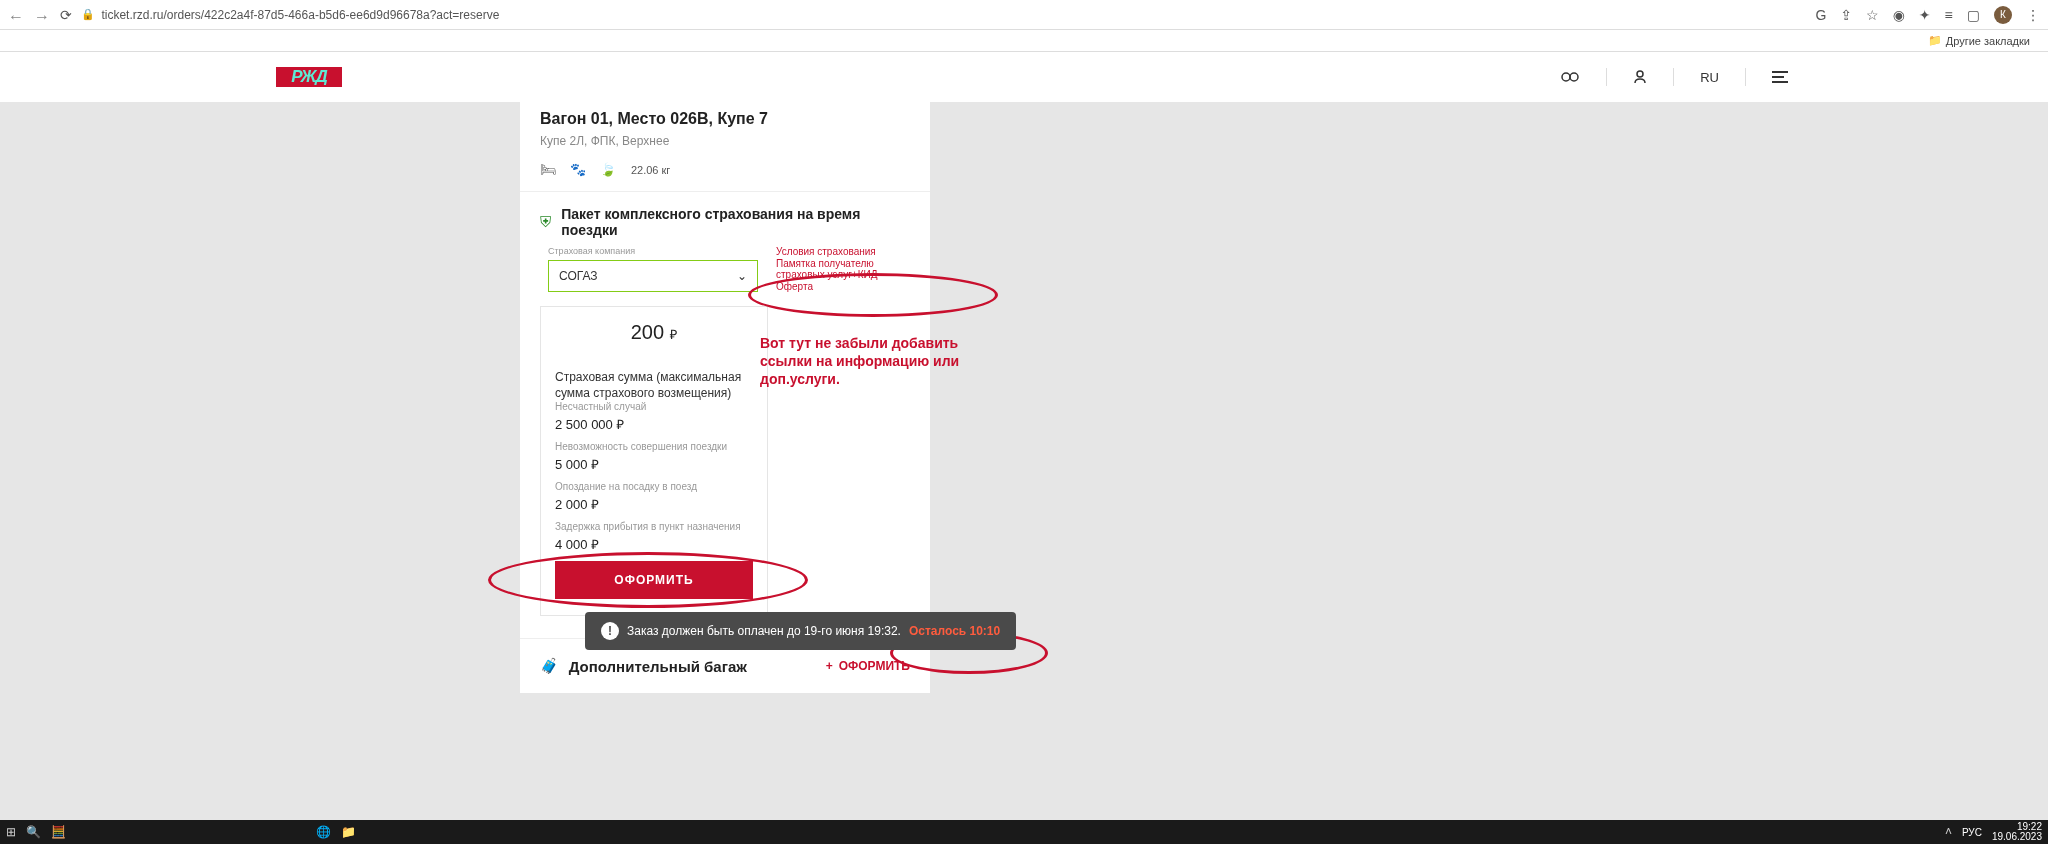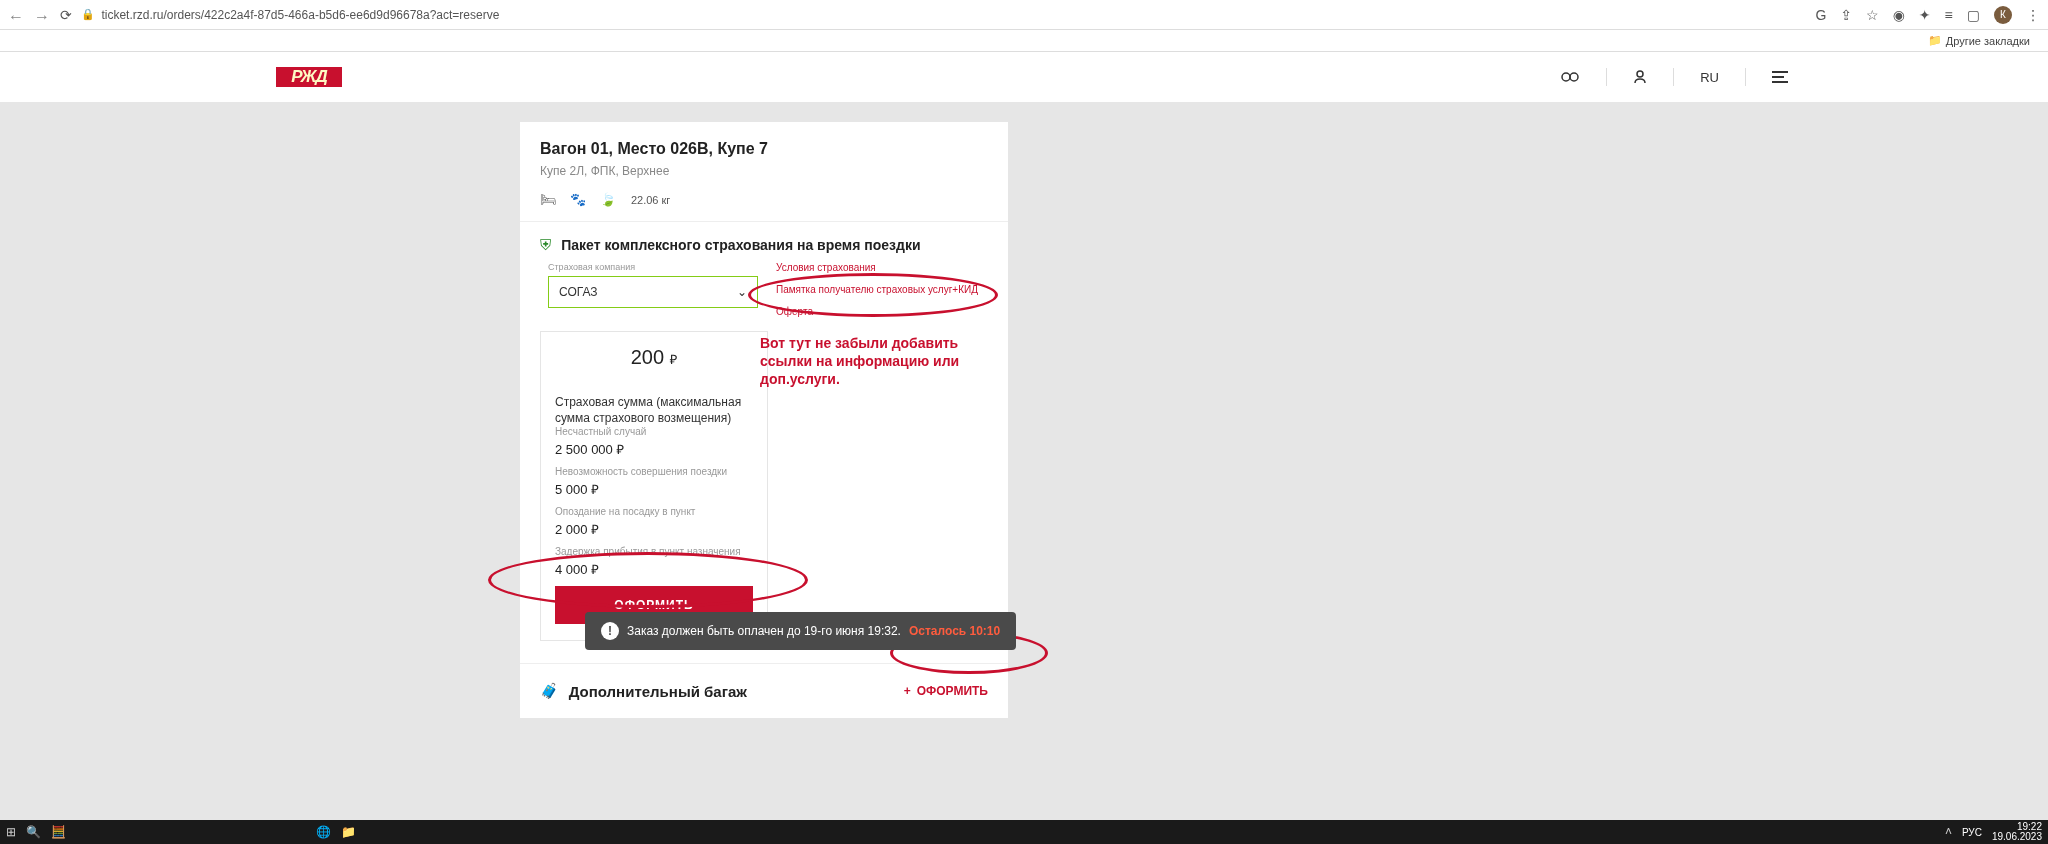--- a/index.html
+++ b/index.html
@@ -8,38 +8,38 @@
 .nav-arrow{color:#888;font-size:16px;cursor:pointer}
 .reload{color:#555;font-size:14px}
 .url-wrap{display:flex;align-items:center;gap:6px;font-size:12px;color:#555}
 .lock{font-size:11px}
 .browser-icons{margin-left:auto;display:flex;gap:14px;align-items:center;color:#555;font-size:14px}
 .avatar{width:18px;height:18px;border-radius:50%;background:#7a5c3e;color:#fff;display:flex;align-items:center;justify-content:center;font-size:10px}
 .bookmarks{height:22px;background:#fff;display:flex;justify-content:flex-end;align-items:center;padding:0 18px;font-size:11px;color:#444;border-bottom:1px solid #ddd}
 .bk-folder{color:#d9a23b;margin-right:4px}
 .page{position:relative;height:calc(100vh - 30px - 22px - 24px)}
 .header{height:50px;background:#fff;display:flex;align-items:center;padding:0 40px;position:relative}
-.logo{position:absolute;left:276px;width:66px;height:20px;background:#c8102e;color:#fef9c3;display:flex;align-items:center;justify-content:center;font-weight:bold;font-style:italic;font-size:17px;letter-spacing:-1px}
+.logo{position:absolute;left:276px;width:66px;height:20px;background:#c8102e;color:#5eead4;display:flex;align-items:center;justify-content:center;font-weight:bold;font-style:italic;font-size:17px;letter-spacing:-1px}
 .header-right{position:absolute;right:260px;display:flex;align-items:center;gap:26px;color:#333;font-size:13px}
 .hdr-divider{width:1px;height:18px;background:#ddd}
-.content{position:absolute;left:520px;top:70px;width:488px;background:#fff}
+.content{position:absolute;left:520px;top:40px;width:410px;background:#fff}
 .seat-block{padding:18px 20px 14px}
 .seat-title{font-size:16px;font-weight:600;color:#222;margin-bottom:6px}
 .seat-sub{font-size:12px;color:#888;margin-bottom:14px}
 .seat-icons{display:flex;align-items:center;gap:14px;color:#555;font-size:13px}
 .eco{color:#2a8a2a}
 .weight{font-size:11px;color:#555}
 .section-hdr{display:flex;align-items:center;gap:10px;padding:14px 20px 8px;border-top:1px solid #eee}
 .shield{color:#2a8a2a;font-size:15px}
 .section-title{font-size:14px;font-weight:600;color:#222}
 .ins-row{display:flex;align-items:flex-start;padding:0 28px 10px;gap:18px}
 .ins-sel{flex:0 0 210px}
 .ins-label{font-size:9px;color:#999;margin-bottom:4px}
 .ins-dd{border:1px solid #84cc16;padding:8px 10px;font-size:12px;color:#333;display:flex;justify-content:space-between;align-items:center;cursor:pointer}
-.ins-links{flex:1;display:flex;flex-direction:column;gap:11px;position:relative}
+.ins-links{flex:1;display:flex;flex-direction:column;gap:1px;position:relative}
 .ins-links a{font-size:10px;color:#c8102e;text-decoration:none;cursor:pointer}
 .plan{margin:4px 20px 0;border:1px solid #e5e5e5;padding:14px 14px 16px;width:228px}
 .price{text-align:center;font-size:20px;font-weight:500;color:#222;margin-bottom:26px}
 .rub{font-size:13px}
 .plan-desc{font-size:12px;color:#333;line-height:1.3}
 .cov-lbl{font-size:10px;color:#999;margin-bottom:3px}
 .cov-val{font-size:13px;color:#222;margin-bottom:8px}
 .select-btn{background:#c8102e;color:#fff;text-align:center;padding:12px 0;font-size:12px;font-weight:600;letter-spacing:1px;cursor:pointer;margin-top:6px}
 .baggage{display:flex;align-items:center;justify-content:space-between;padding:18px 20px;border-top:1px solid #eee;margin-top:22px}
 .bag-left{display:flex;align-items:center;gap:10px}
@@ -154,21 +154,21 @@
 
     <div class="plan">
       <div class="price">
         <span>200</span> <span class="rub">₽</span>
       </div>
       <div class="plan-desc">Страховая сумма (максимальная сумма страхового возмещения)</div>
       <div class="cov-lbl">Несчастный случай</div>
       <div class="cov-val">2 500 000 ₽</div>
       <div class="cov-lbl">Невозможность совершения поездки</div>
       <div class="cov-val">5 000 ₽</div>
-      <div class="cov-lbl">Опоздание на посадку в пункт</div>
+      <div class="cov-lbl">Опоздание на посадку в поезд</div>
       <div class="cov-val">2 000 ₽</div>
       <div class="cov-lbl">Задержка прибытия в пункт назначения</div>
       <div class="cov-val">4 000 ₽</div>
       <div class="select-btn">ОФОРМИТЬ</div>
     </div>
 
     <div class="baggage">
       <div class="bag-left">
         <span class="bag-icon">🧳</span>
         <span class="bag-title">Дополнительный багаж</span>

